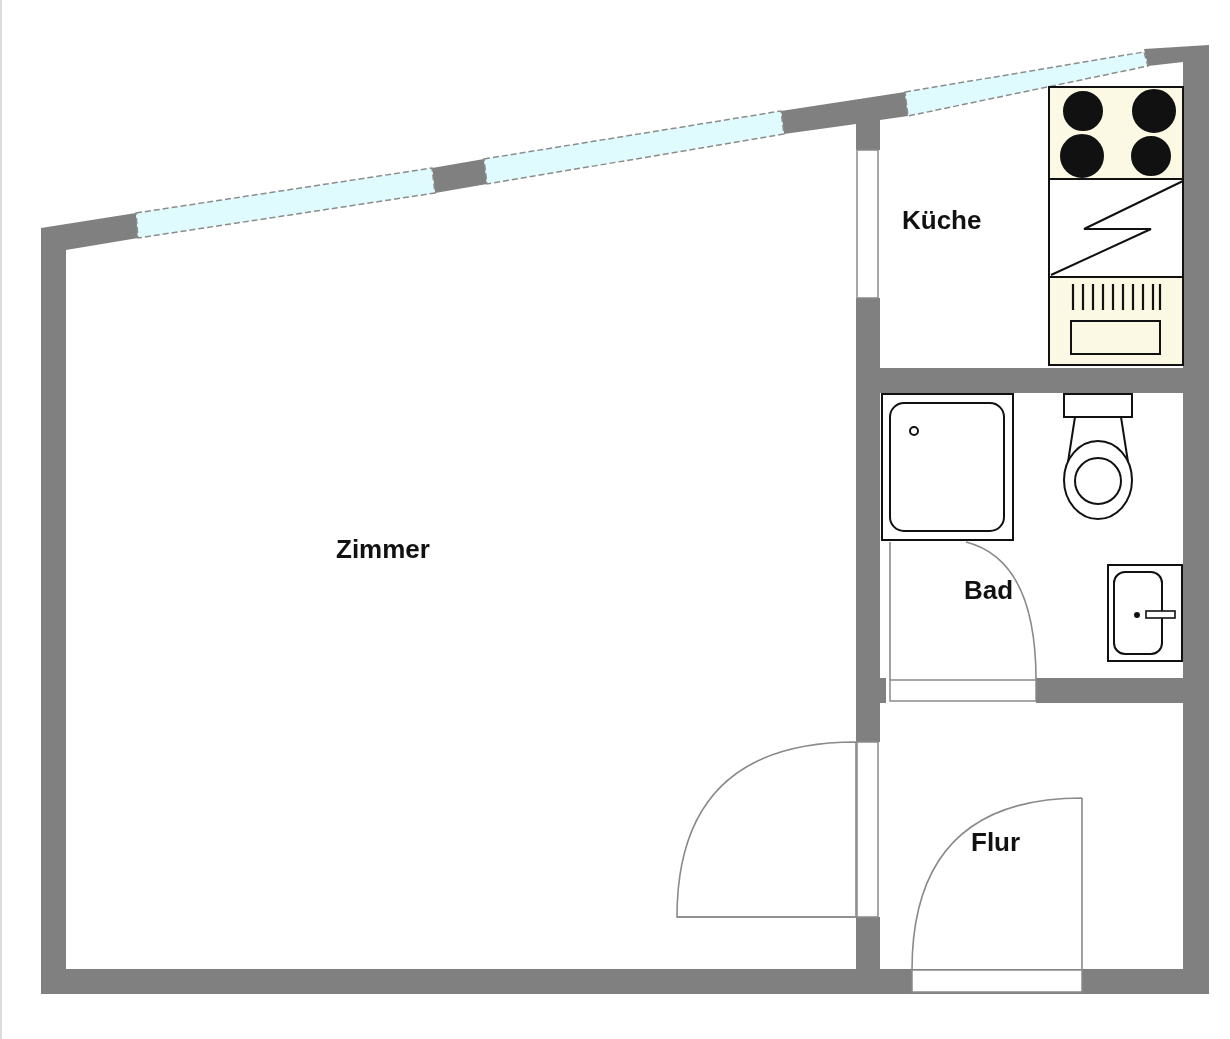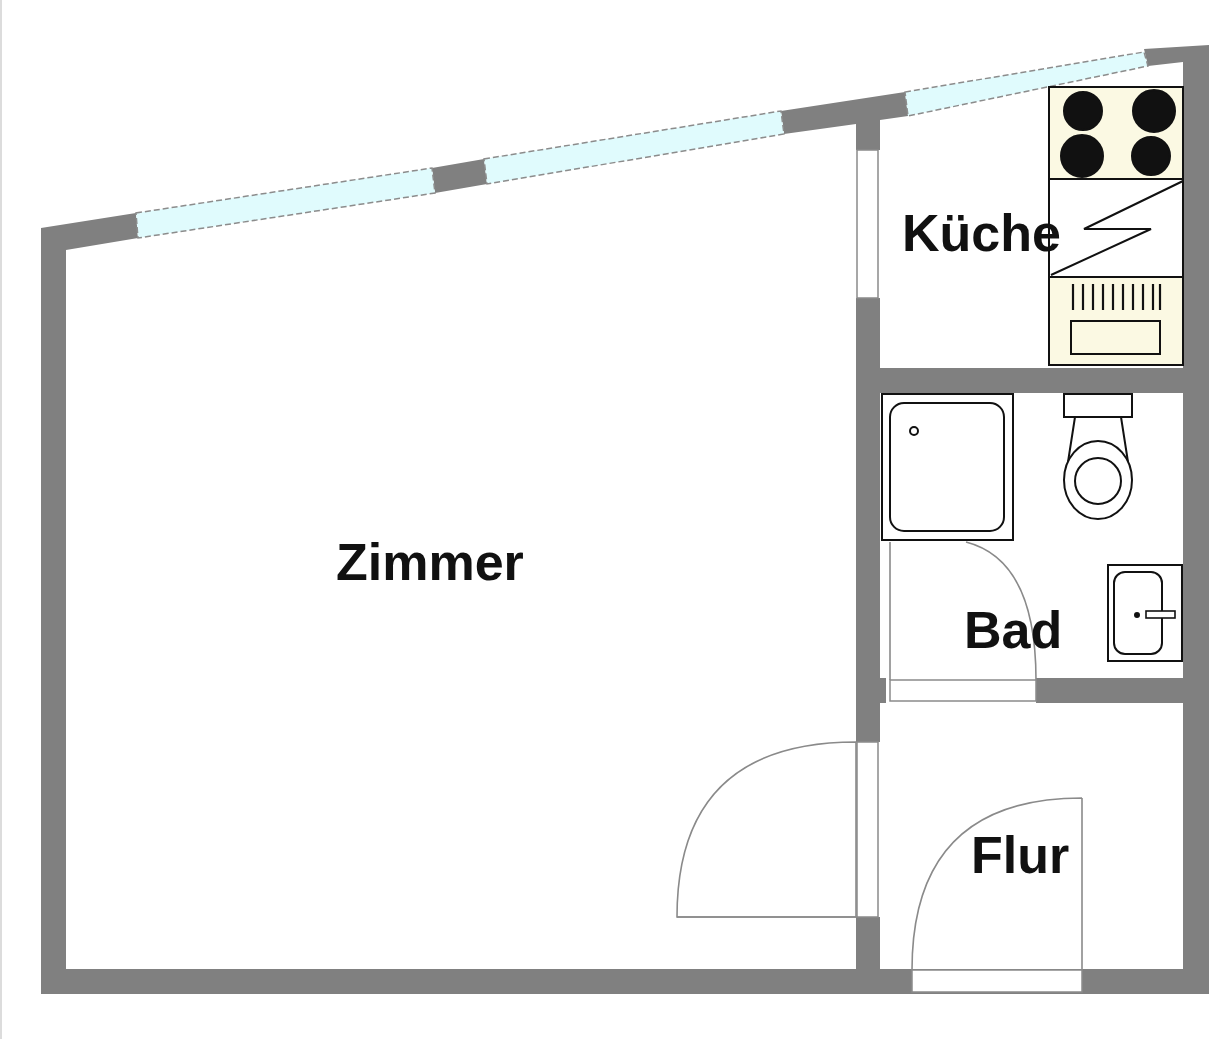--- a/index.html
+++ b/index.html
@@ -3,21 +3,21 @@
 <meta charset="utf-8">
 <style>
   html, body { margin: 0; padding: 0; background: #ffffff; }
   body { width: 1230px; height: 1039px; position: relative; overflow: hidden; }
   .frame-line { position: absolute; left: 0; top: 0; width: 2px; height: 1039px; background: #dcdcdc; }
   svg { position: absolute; left: 0; top: 0; }
   .room-label {
     position: absolute;
     font-family: "Liberation Sans", sans-serif;
     font-weight: bold;
-    font-size: 52px;
+    font-size: 26px;
     color: #111111;
     line-height: 1;
     white-space: nowrap;
   }
 </style>
 </head>
 <body>
 
 <div class="frame-line"></div>
 
@@ -112,14 +112,14 @@
 
     <rect x="1108" y="565" width="74" height="96"></rect>
     <rect x="1114" y="572" width="48" height="82" rx="11" ry="11"></rect>
     <circle cx="1137" cy="615" r="2" fill="#111111"></circle>
     <rect x="1146" y="611" width="29" height="7" stroke-width="1.6"></rect>
   </g>
 </svg>
 
 <div class="room-label" style="left:336px; top:536px;text-align:center;">Zimmer</div>
 <div class="room-label" style="left:902px; top:207px;">Küche</div>
-<div class="room-label" style="left:964px; top:604px;">Bad</div>
+<div class="room-label" style="left:964px; top:577px;">Bad</div>
 <div class="room-label" style="left:971px; top:829px;text-align:center;">Flur</div>
 
 </body></html>

